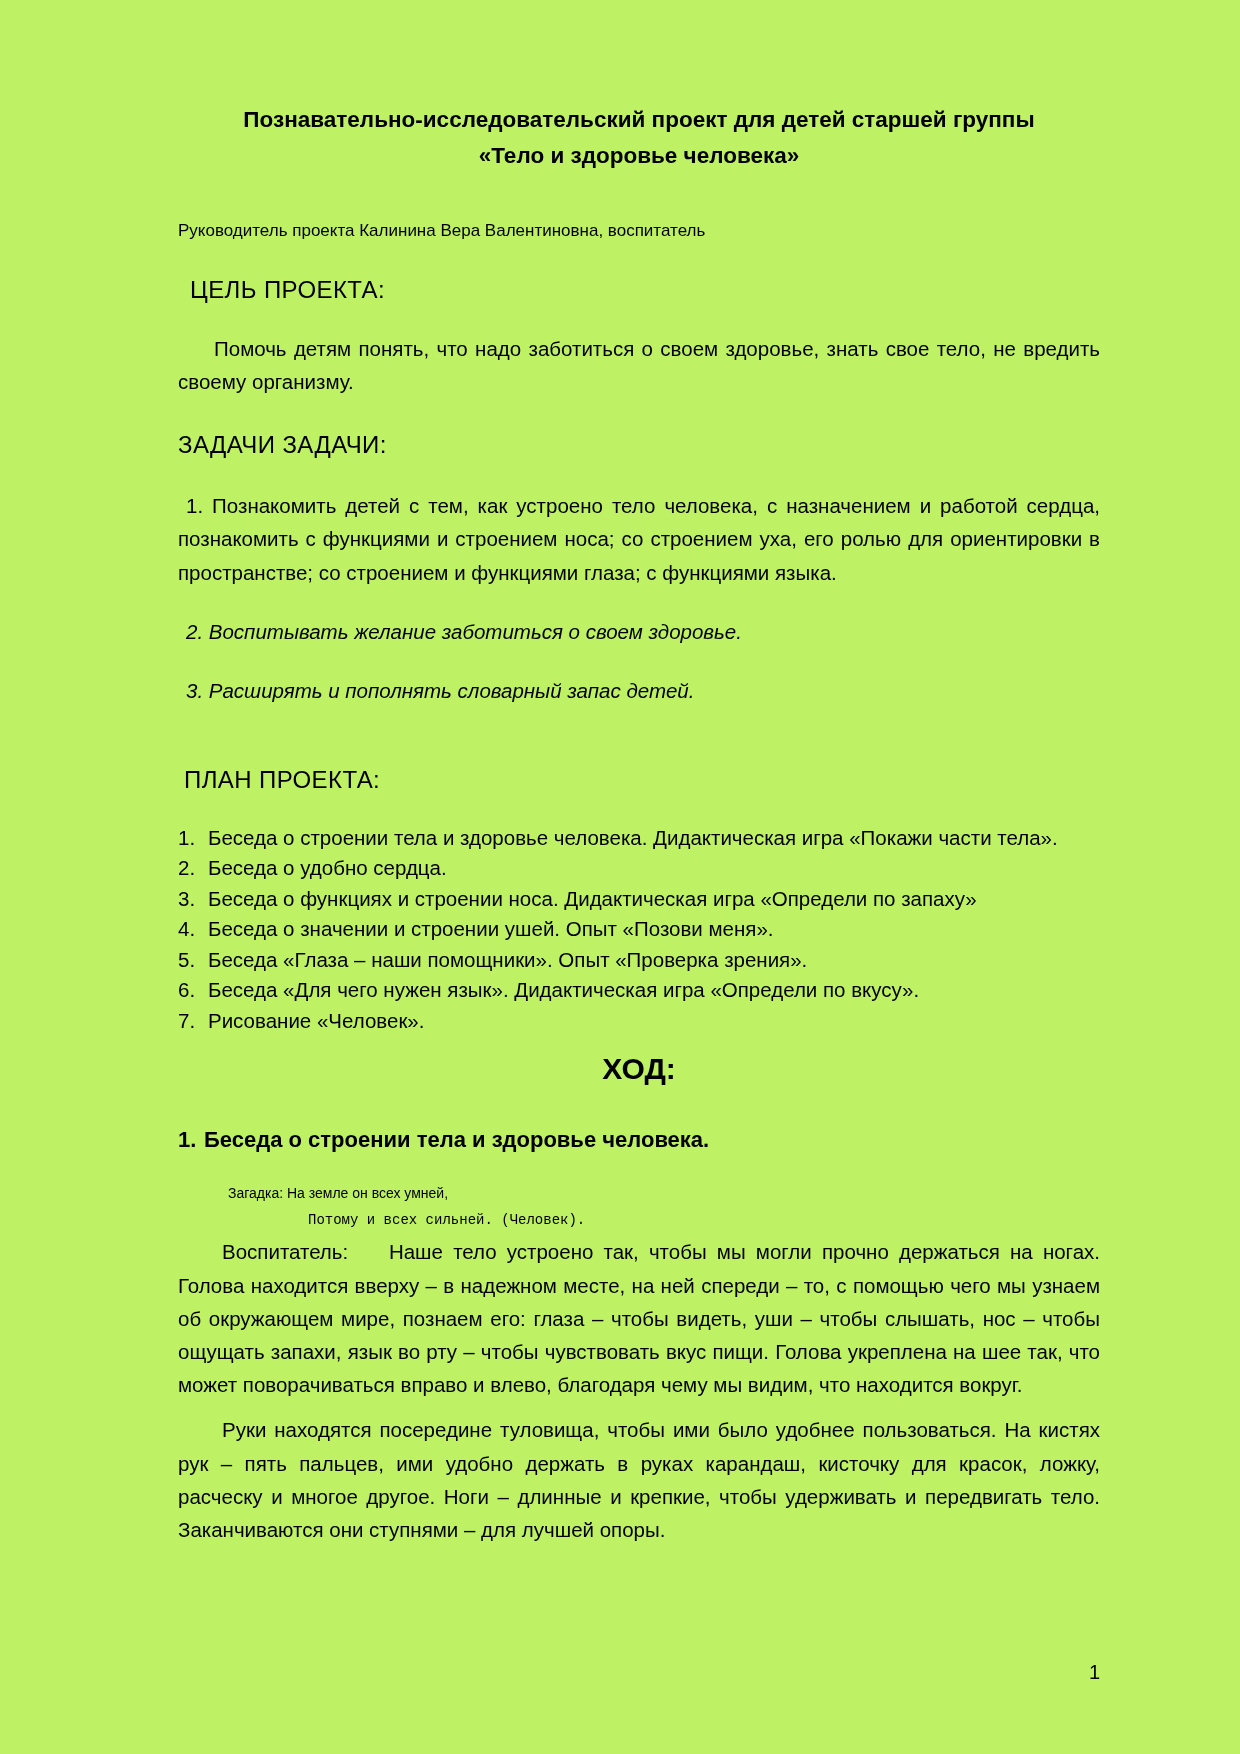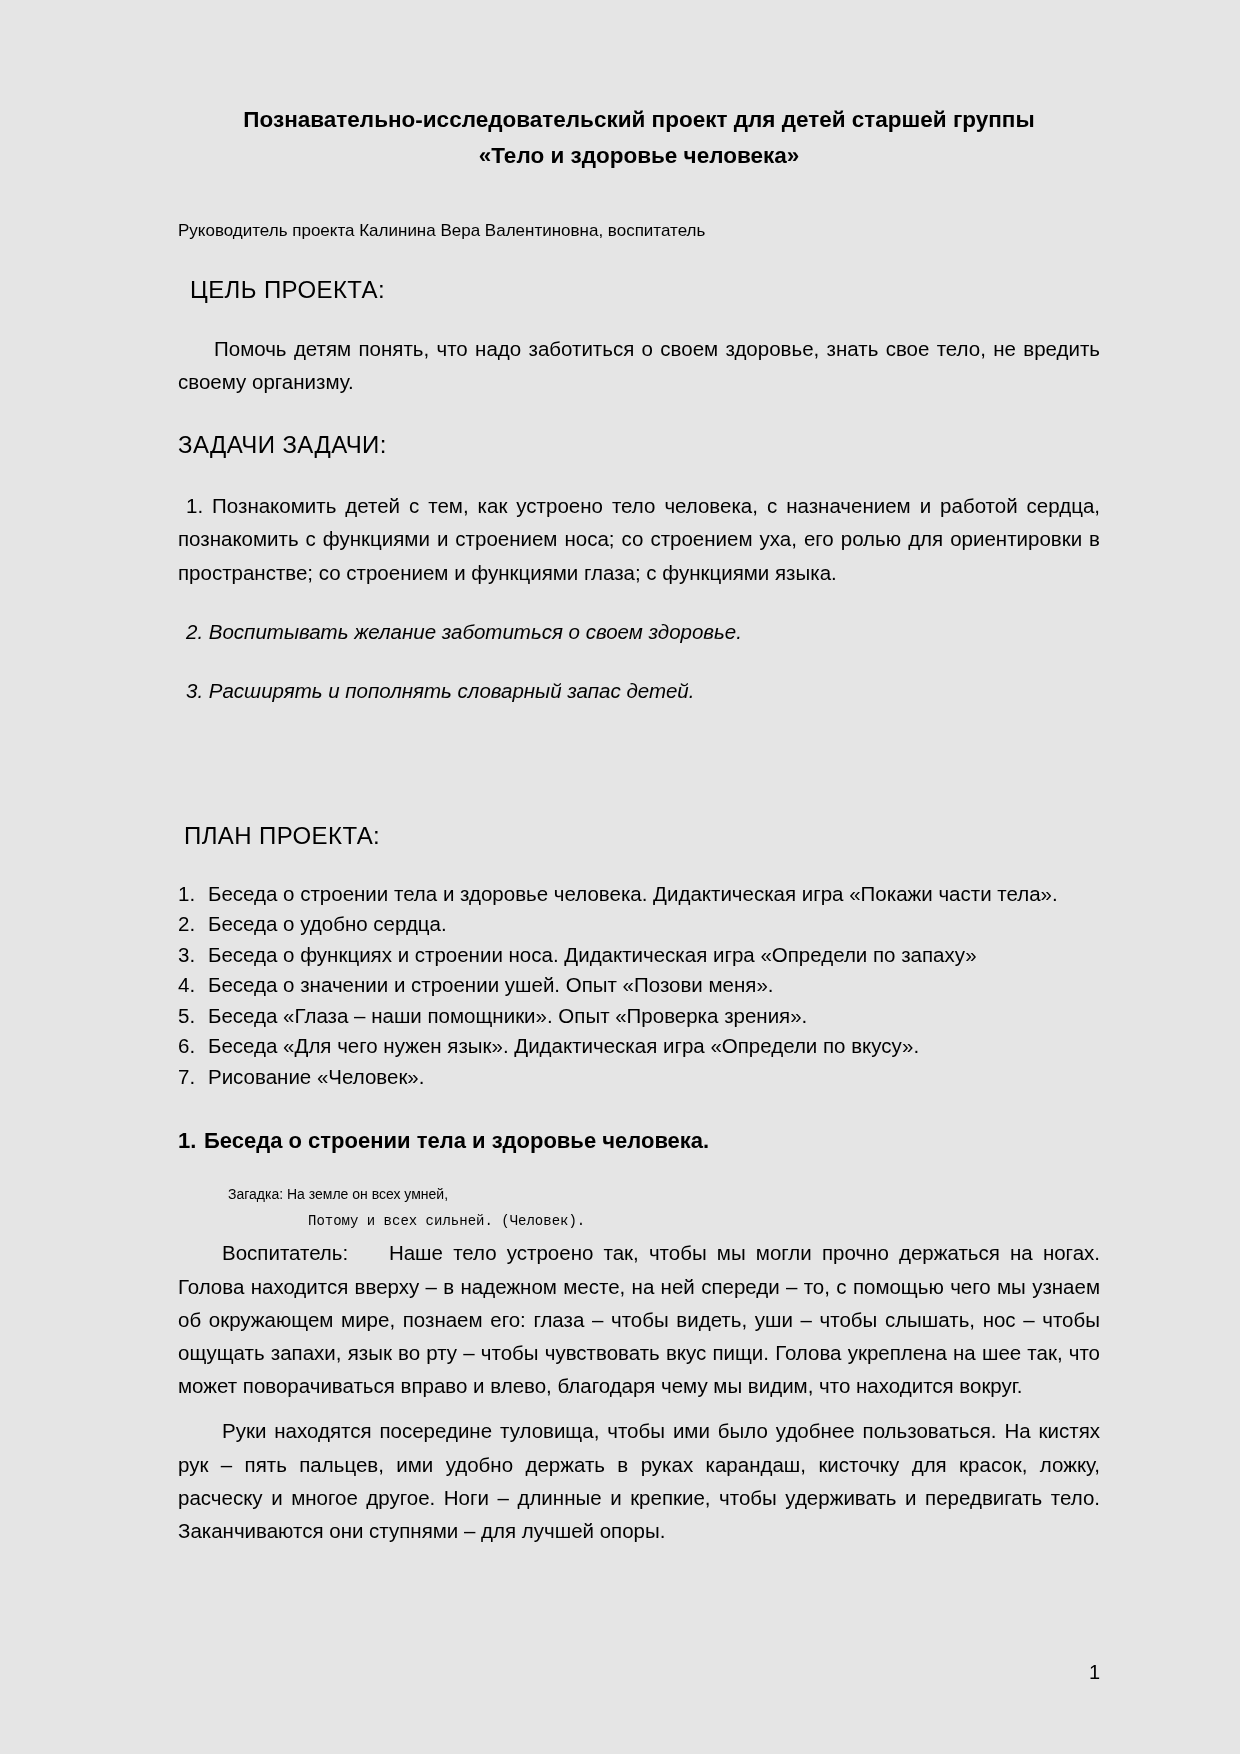--- a/index.html
+++ b/index.html
@@ -8,21 +8,21 @@
     background: #ffffff;
   }
   body {
     font-family: "Liberation Sans", sans-serif;
     color: #000000;
   }
   .page {
     position: relative;
     width: 1240px;
     height: 1754px;
-    background: #e5e5e5;
+    background: #bef264;
     box-sizing: border-box;
     padding: 96px 140px 60px 178px;
     overflow: hidden;
   }
   .doc {
     font-size: 20.5px;
     line-height: 1.0;
   }
 
   
@@ -169,21 +169,21 @@
     <p class="section-heading indent-sm">ЦЕЛЬ  ПРОЕКТА:</p>
 
     <p class="body-par">Помочь детям понять, что надо заботиться о своем здоровье, знать свое тело, не вредить своему организму.</p>
 
     <p class="section-heading">ЗАДАЧИ ЗАДАЧИ:</p>
 
     <p class="task-par">1. Познакомить детей с тем, как устроено тело человека, с назначением   и работой сердца, познакомить с  функциями  и строением носа; со строением уха, его ролью  для ориентировки в пространстве; со строением и функциями глаза; с функциями языка.</p>
     <p class="task-single">2. Воспитывать  желание заботиться о своем здоровье.</p>
     <p class="task-single">3. Расширять и пополнять словарный запас детей.</p>
 
-    <p class="section-heading indent-xs" style="margin-top:112px;">ПЛАН  ПРОЕКТА:</p>
+    <p class="section-heading indent-xs" style="margin-top:56px;">ПЛАН  ПРОЕКТА:</p>
 
     <ol class="plan-list">
       <li>
         <span class="plan-num">1.</span>
         <span class="plan-text">Беседа о строении тела и  здоровье человека.   Дидактическая игра «Покажи части тела».</span>
       </li>
       <li>
         <span class="plan-num">2.</span>
         <span class="plan-text">Беседа о удобно сердца.</span>
       </li>
@@ -202,20 +202,21 @@
       <li>
         <span class="plan-num">6.</span>
         <span class="plan-text">Беседа  «Для чего нужен язык».  Дидактическая игра  «Определи по вкусу».</span>
       </li>
       <li>
         <span class="plan-num">7.</span>
         <span class="plan-text">Рисование  «Человек».</span>
       </li>
     </ol>
 
+    <p class="hod-heading">ХОД:</p>
 
     <p class="hod-item-heading">
       <span class="hod-item-num">1.</span>
       <span>Беседа о строении тела и  здоровье человека.</span>
     </p>
 
     <p class="riddle riddle-line-1">Загадка: На земле он всех умней,</p>
     <p class="riddle riddle-line-2" style="margin-top:4px;">Потому и всех сильней.    (Человек).</p>
 
     <p class="speech-par"><span class="label">Воспитатель:</span><span class="gap">    </span><span>Наше тело устроено так, чтобы мы могли прочно держаться на ногах. Голова находится вверху – в надежном месте, на ней спереди – то,  с помощью чего мы узнаем об окружающем мире, познаем его: глаза – чтобы видеть, уши – чтобы слышать, нос – чтобы ощущать запахи, язык во рту – чтобы чувствовать вкус пищи. Голова укреплена на шее так, что может поворачиваться вправо и влево, благодаря чему мы видим, что находится вокруг.</span></p>

